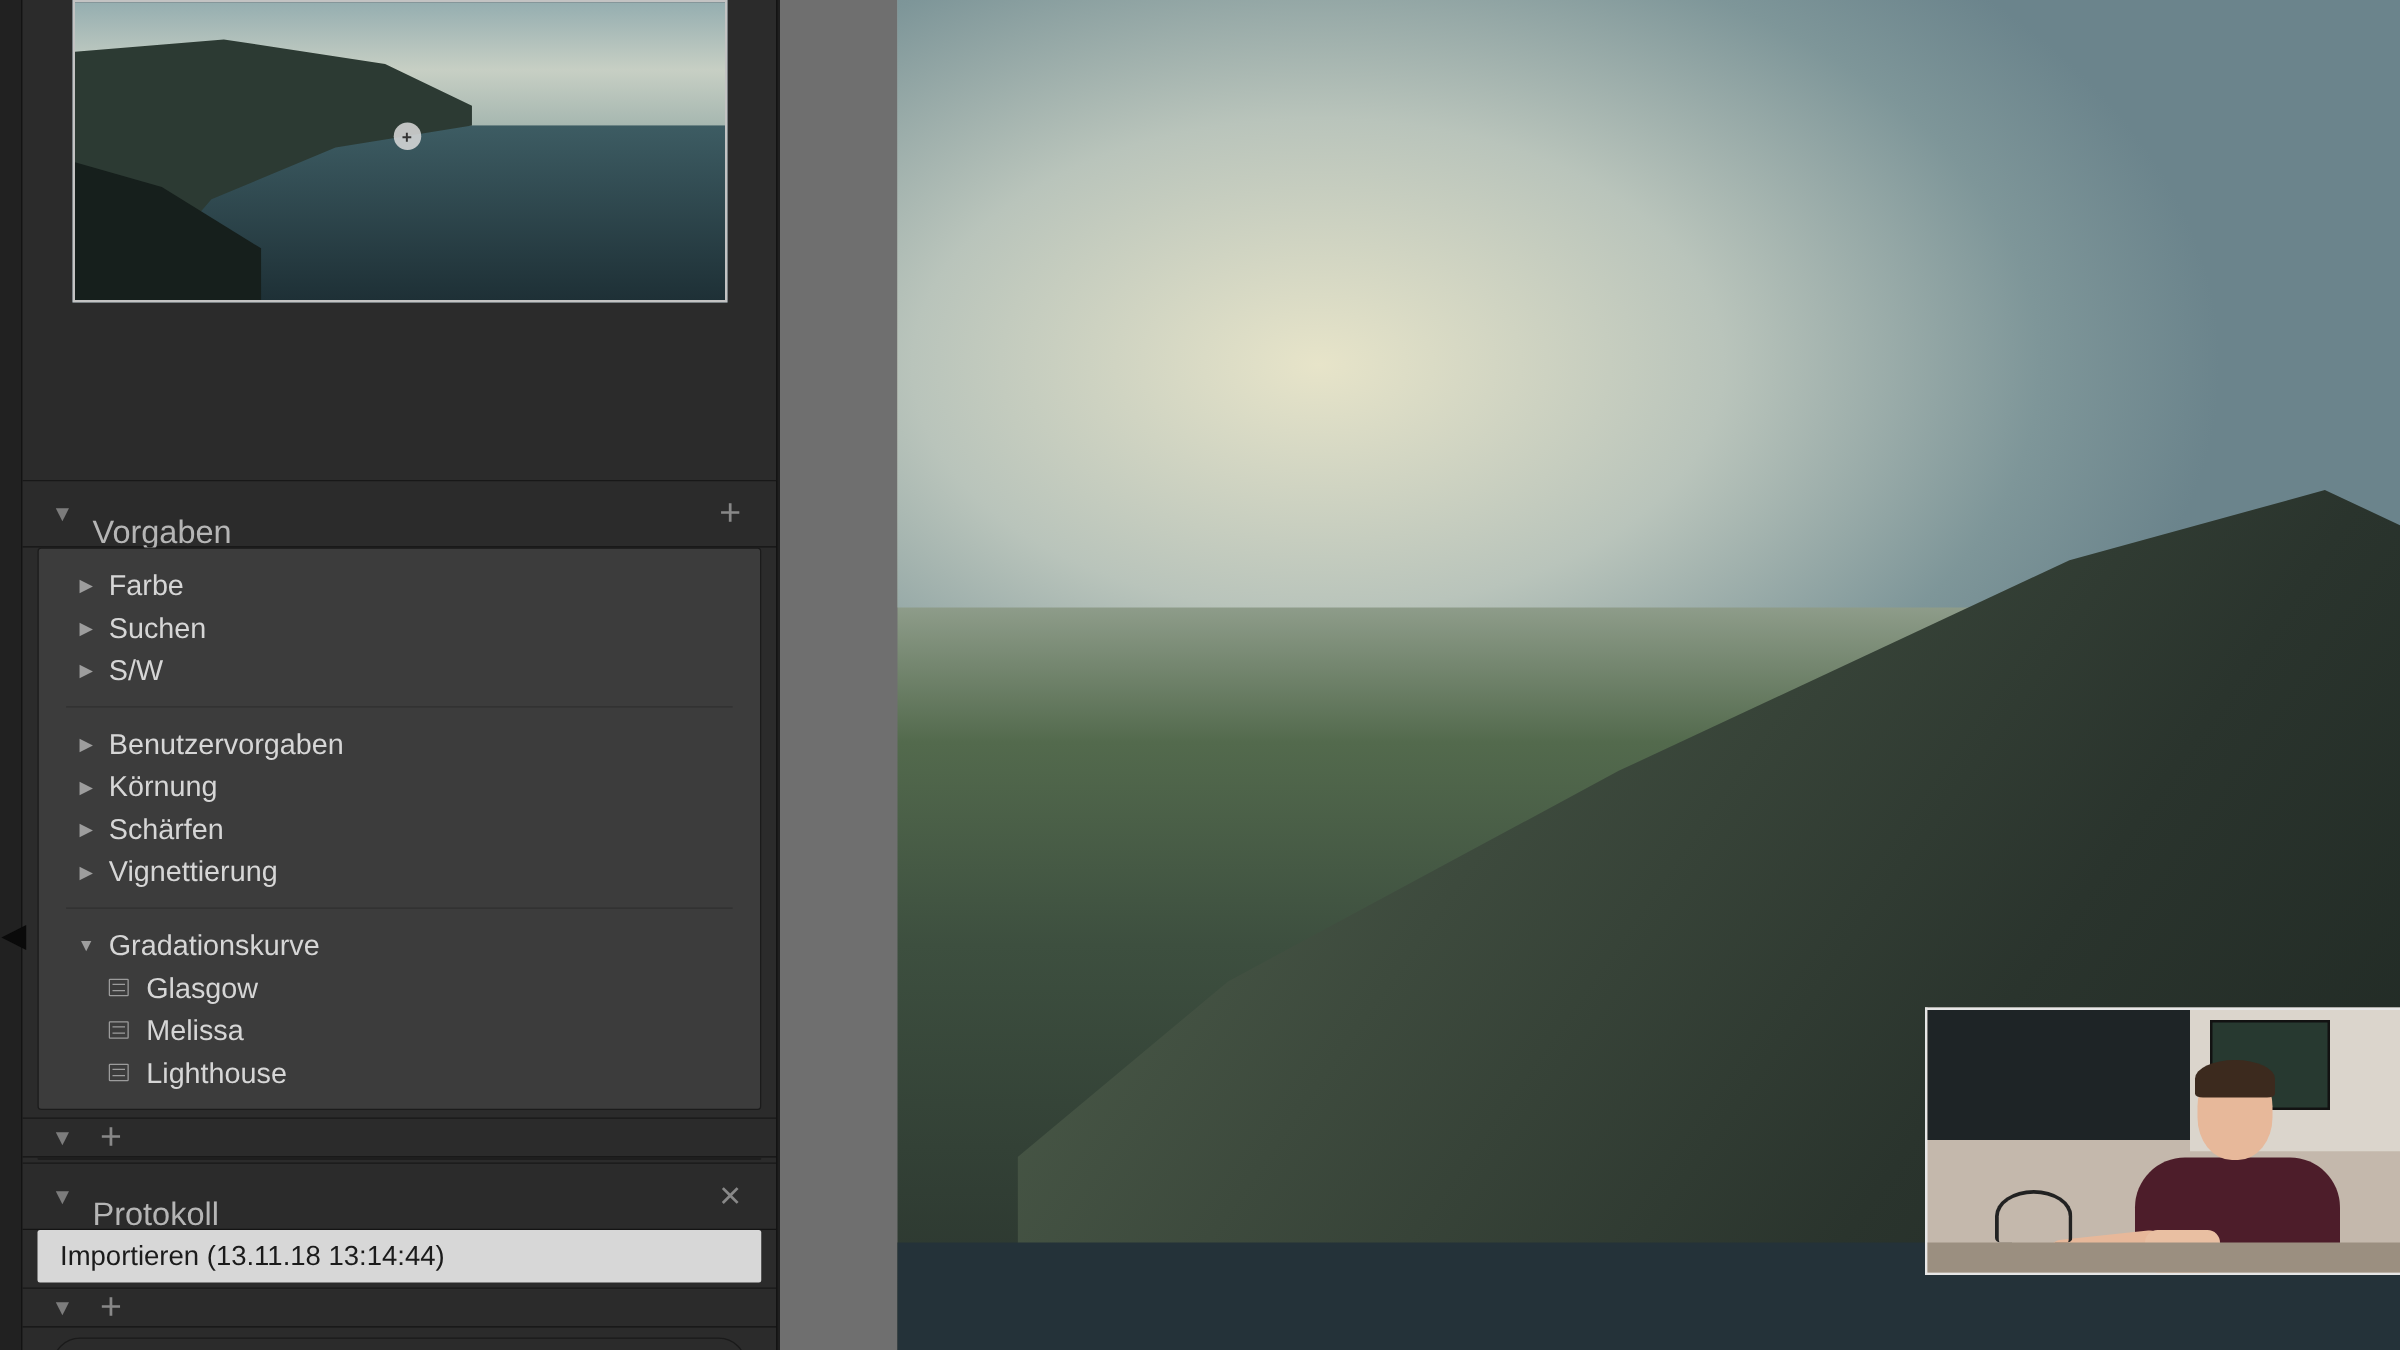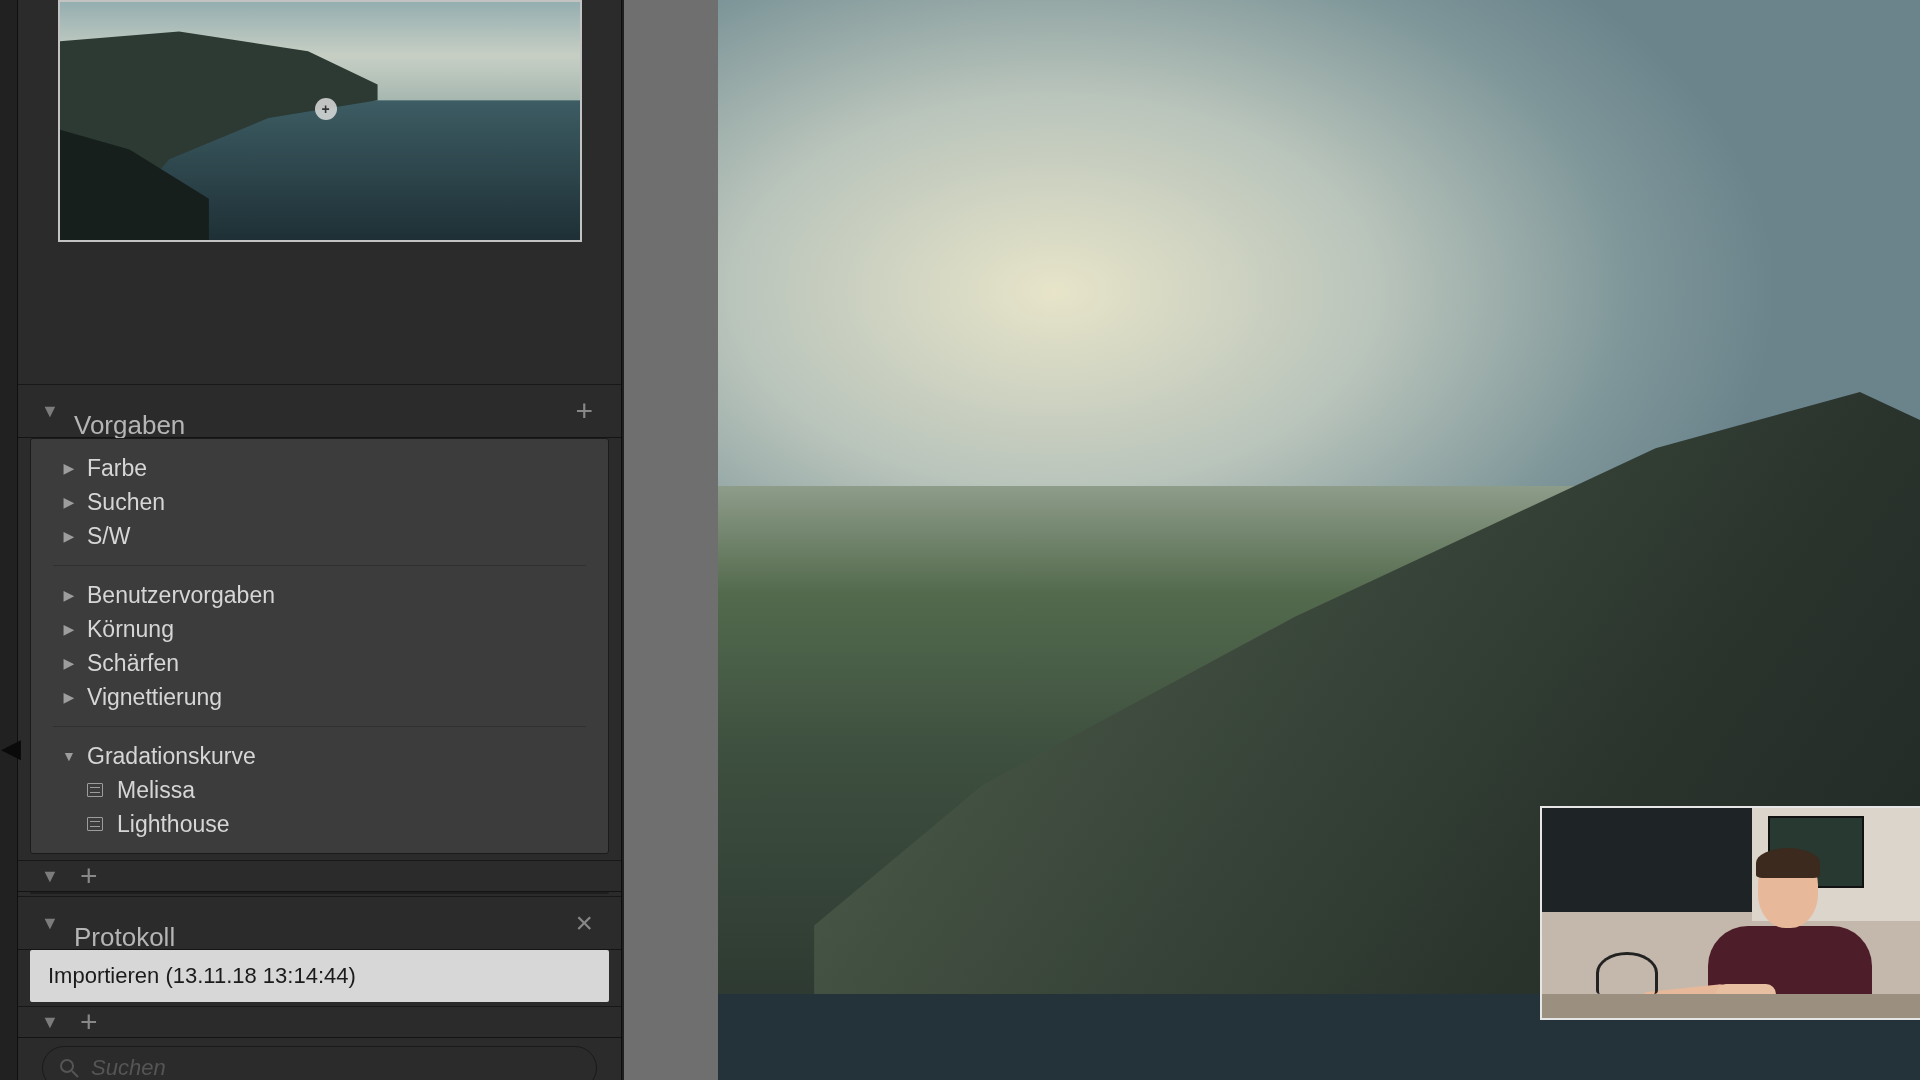--- a/index.html
+++ b/index.html
@@ -81,21 +81,21 @@
     
     .snap-body {
       margin: 0 12px 2px 12px; height: 12px;
       background: linear-gradient(#4a4a4a,#3b3b3b); border: 1px solid #1e1e1e; border-radius: 3px;
     }
 
     
     .hist-body { margin: 0 12px 4px 12px; }
     .hist-row {
       background: #d7d7d7; color: #1b1b1b; font-size: 22px;
-      height: 52px; display: flex; align-items: center; padding: 0 18px;
+      height: 42px; display: flex; align-items: center; padding: 0 18px;
       border-radius: 2px;
     }
 
     
     .coll-body { margin: 0 12px 0 12px; padding: 8px 12px 0 12px; }
     .coll-search {
       height: 44px; background: #2b2b2b; border: 1px solid #1a1a1a; border-radius: 22px;
       display: flex; align-items: center; padding: 0 16px; gap: 12px;
     }
     .coll-search svg { flex: 0 0 auto; }
@@ -213,20 +213,24 @@
     </div>
 
     <div class="tree-divider"></div>
 
     <div class="tree-item">
       <span class="tree-arrow open">▼</span>
       <span>Gradationskurve</span>
     </div>
     <div class="tree-sub">
       <span class="preset-icon"></span>
+      <span>Glasgow</span>
+    </div>
+    <div class="tree-sub">
+      <span class="preset-icon"></span>
       <span>Melissa</span>
     </div>
     <div class="tree-sub">
       <span class="preset-icon"></span>
       <span>Lighthouse</span>
     </div>
   </div>
 
   <div class="panel-head">
     <span class="disclose">▼</span>

